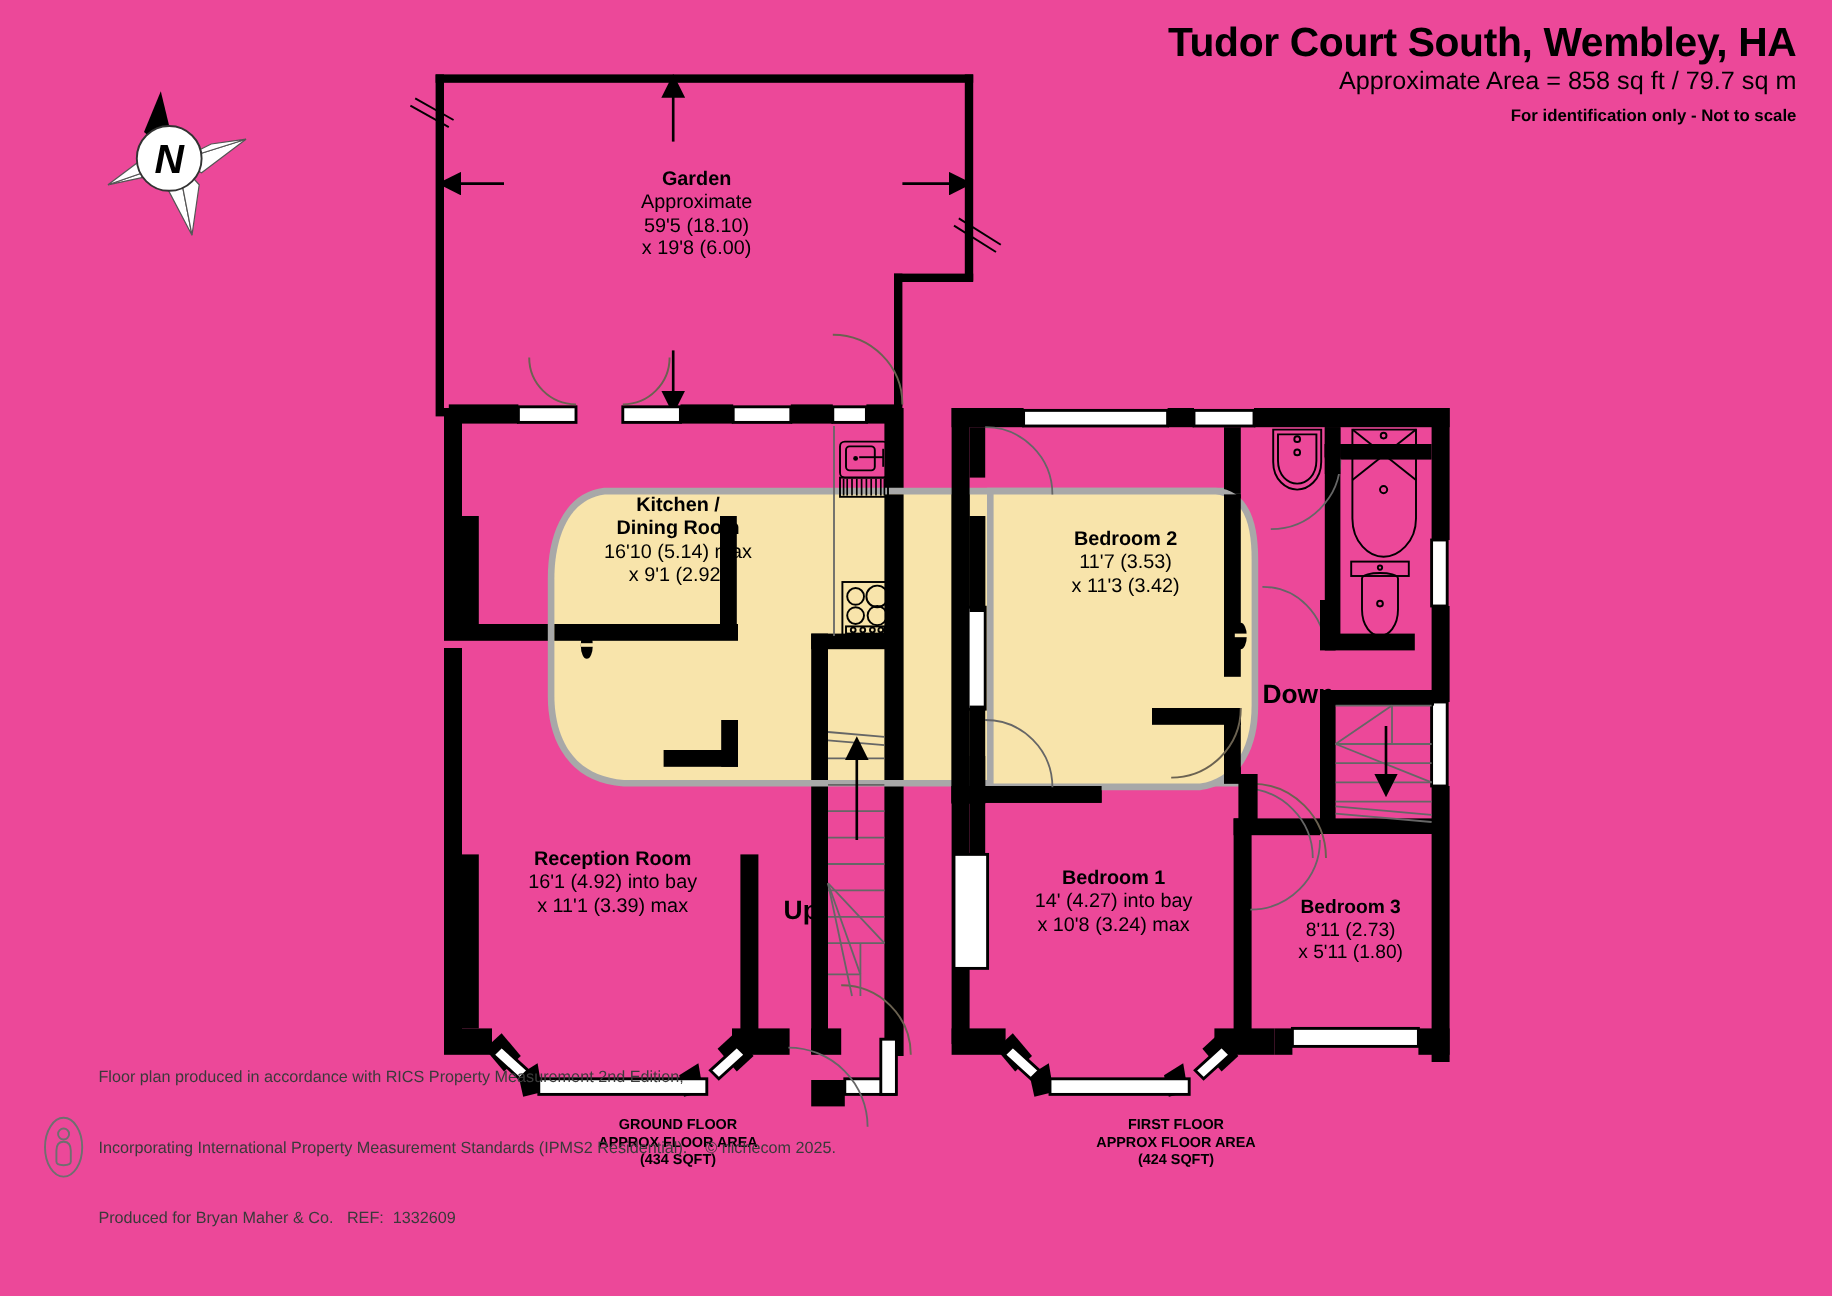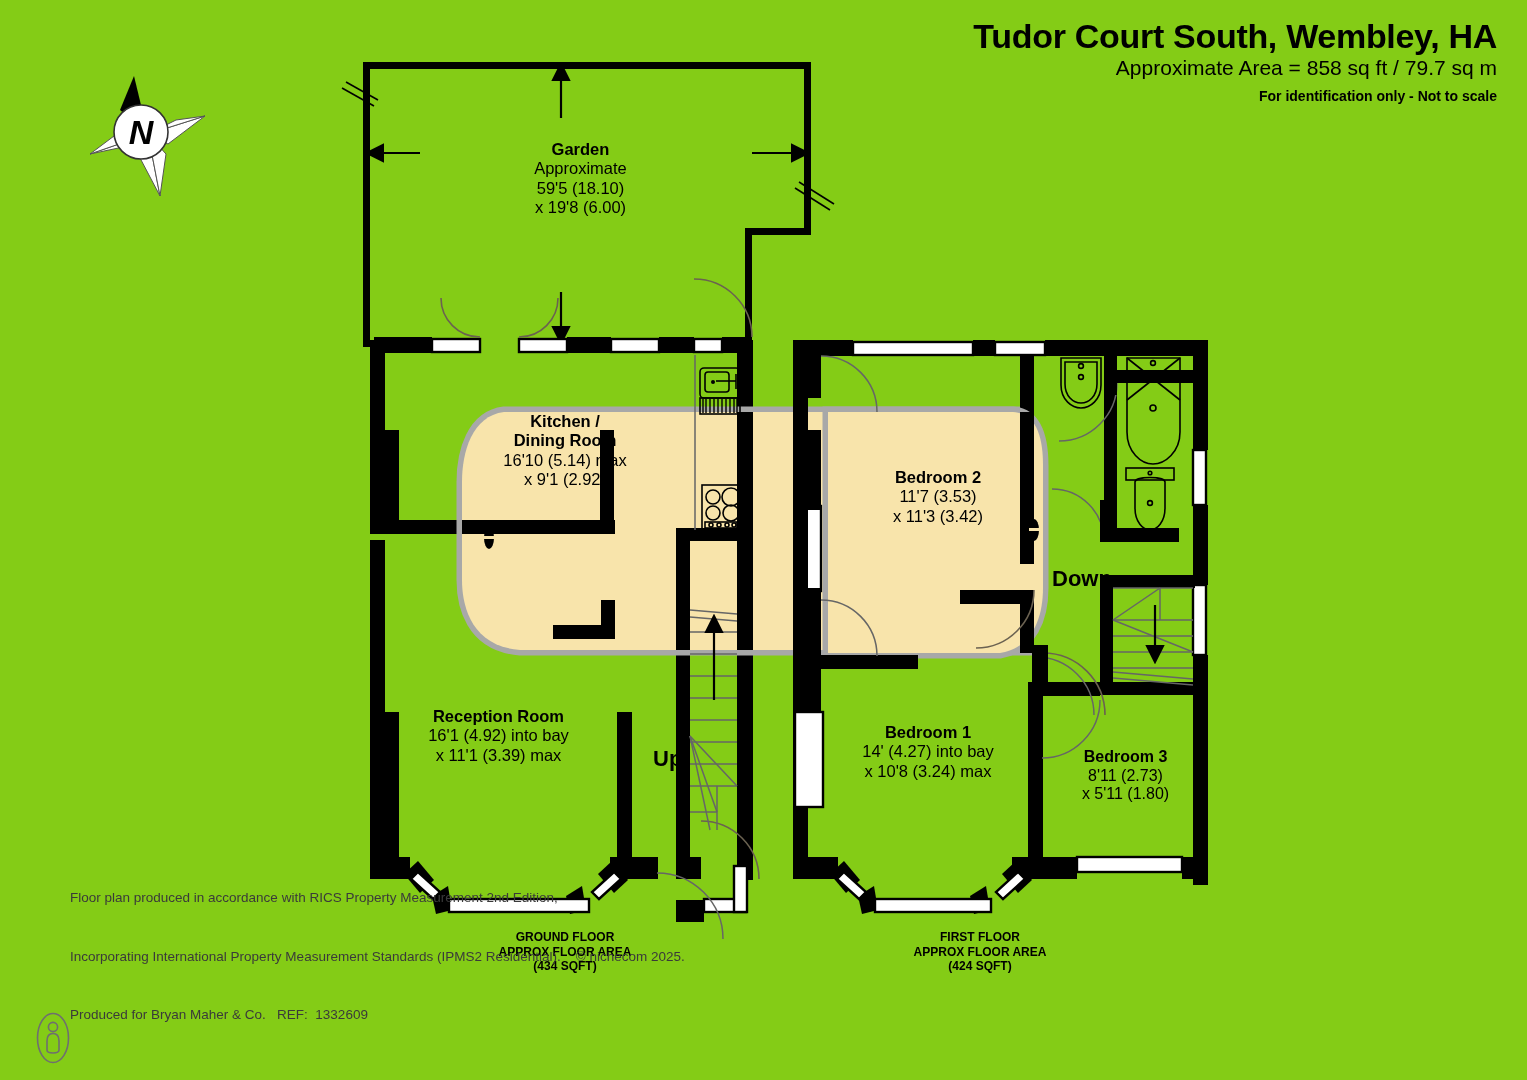--- a/index.html
+++ b/index.html
@@ -5,21 +5,21 @@
   * { box-sizing: border-box; }
   html, body {
     margin: 0; padding: 0;
     background: #ffffff;
     font-family: "Liberation Sans", sans-serif;
   }
   #page {
     position: relative;
     width: 1527px;
     height: 1080px;
-    background: #84cc16;
+    background: #ec4899;
     overflow: hidden;
   }
   
   #header {
     position: absolute;
     right: 30px;
     top: 18px;
     text-align: right;
     width: 700px;
   }
@@ -78,21 +78,22 @@
     position: absolute;
     font-weight: bold;
     font-size: 22px;
     color: #000;
   }
   
   #footer {
     position: absolute;
     left: 36px; bottom: 16px;
     display: flex;
-    align-items: flex-end;
+    align-items: center;
+    gap: 12px;
   }
   #footer .ftext {
     font-size: 13.5px;
     color: #3a3a3a;
     line-height: 1.45;
     white-space: pre;
   }
 </style>
 </head>
 <body>
@@ -443,27 +444,27 @@
     <div class="dim">x 19'8 (6.00)</div>
   </div>
 
   <div class="lbl" style="left:470px; top:412px; width:190px;">
     <div class="nm">Kitchen /</div>
     <div class="nm">Dining Room</div>
     <div class="dim">16'10 (5.14) max</div>
     <div class="dim">x 9'1 (2.92)</div>
   </div>
 
-  <div class="lbl" style="left:396px; top:707px; width:205px;">
+  <div class="lbl" style="left:408px; top:707px; width:205px;">
     <div class="nm">Reception Room</div>
     <div class="dim">16'1 (4.92) into bay</div>
     <div class="dim">x 11'1 (3.39) max</div>
   </div>
 
-  <div class="lbl" style="left:848px; top:468px; width:180px;">
+  <div class="lbl" style="left:848px; top:440px; width:180px;">
     <div class="nm">Bedroom 2</div>
     <div class="dim">11'7 (3.53)</div>
     <div class="dim">x 11'3 (3.42)</div>
   </div>
 
   <div class="lbl" style="left:828px; top:723px; width:200px;">
     <div class="nm">Bedroom 1</div>
     <div class="dim">14' (4.27) into bay</div>
     <div class="dim">x 10'8 (3.24) max</div>
   </div>

